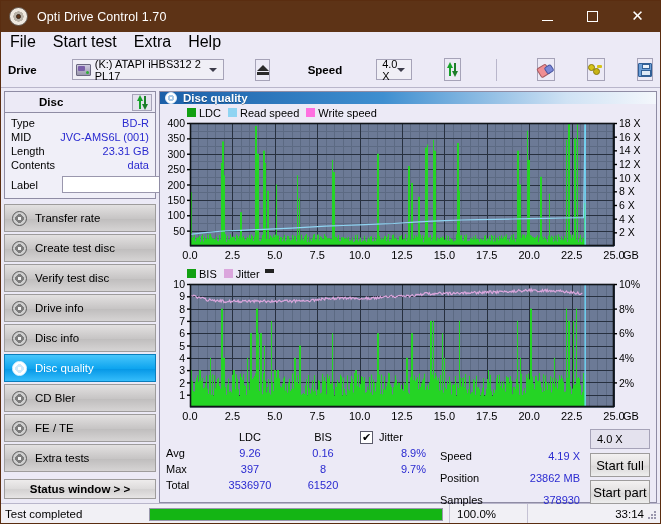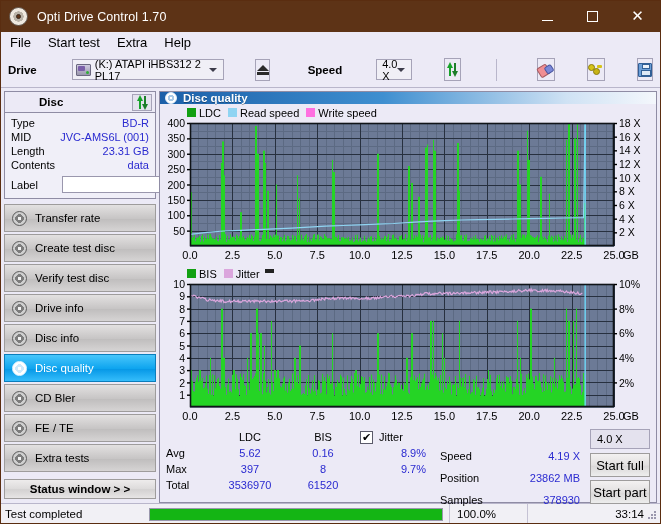--- a/index.html
+++ b/index.html
@@ -37,21 +37,21 @@
   .tb-btn{
     width:45px;height:31px;display:flex;align-items:center;justify-content:center;
     color:#fff;font-size:13px;
   }
   .tb-btn .min{display:block;width:11px;height:1px;background:#fff;margin-top:7px;}
   .tb-btn .max{display:block;width:11px;height:11px;border:1px solid #fff;box-sizing:border-box;}
   .tb-btn .cls{font-size:15px;line-height:15px;font-family:"DejaVu Sans",sans-serif;}
   
   .menubar{
     height:20px;background:#eceaf6;display:flex;align-items:center;
-    padding-left:9px;box-sizing:border-box;font-size:13px;color:#000;
+    padding-left:9px;box-sizing:border-box;font-size:16px;color:#000;
   }
   .menubar > div{margin-right:17px;cursor:default;}
   
   .toolbar{
     height:36px;background:#eceaf6;display:flex;align-items:center;
     padding:0 7px;box-sizing:border-box;
     border-bottom:1px solid #b9b6cb;
     gap:27px;
   }
   .tool-label{font-weight:bold;font-size:11.5px;color:#000;margin-right:8px;}
@@ -1501,21 +1501,21 @@
       </div>
 
       <div class="stats">
         <div class="stats-left">
           <div class="st-grid">
             <div></div>
             <div class="st-h">LDC</div>
             <div class="st-h">BIS</div>
 
             <div class="st-k">Avg</div>
-            <div class="st-v">5.62</div>
+            <div class="st-v">9.26</div>
             <div class="st-v">0.16</div>
 
             <div class="st-k">Max</div>
             <div class="st-v">397</div>
             <div class="st-v">8</div>
 
             <div class="st-k">Total</div>
             <div class="st-v">3536970</div>
             <div class="st-v">61520</div>
           </div>

